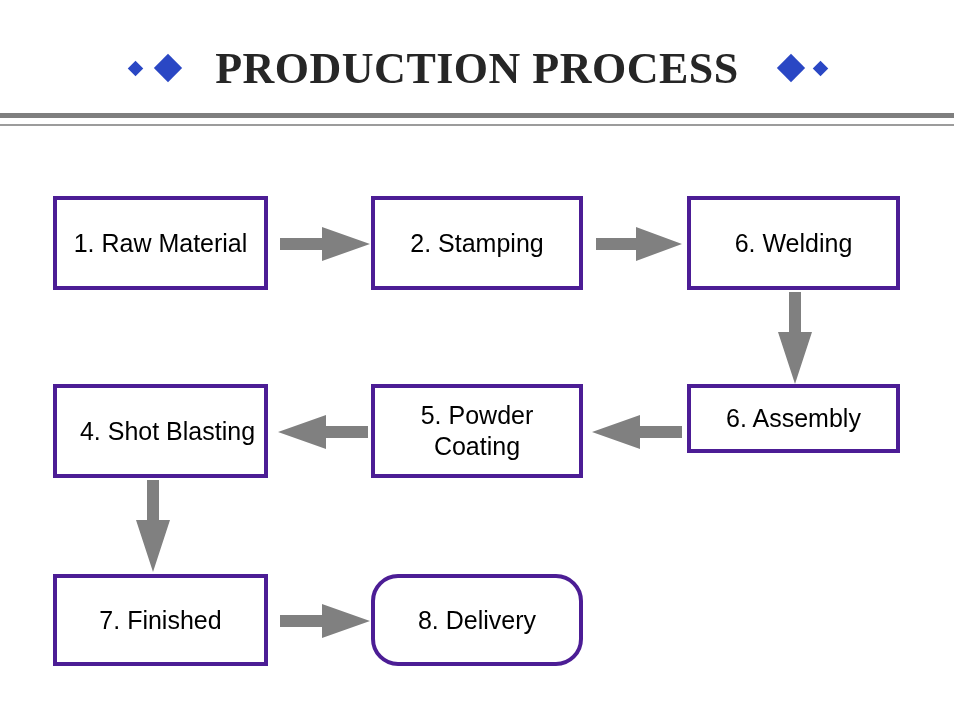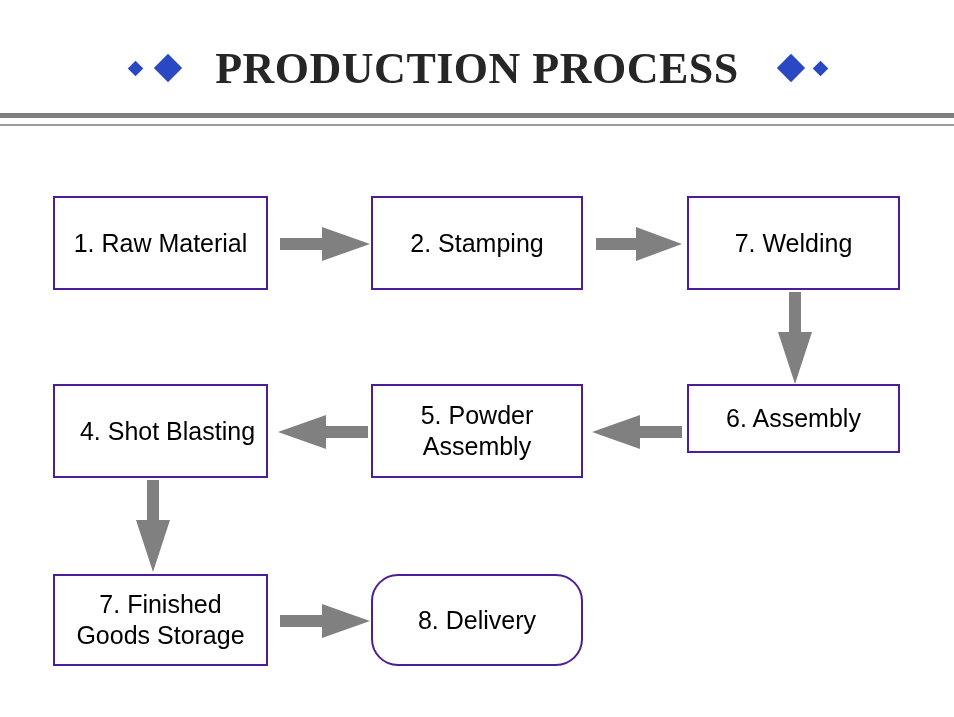--- a/index.html
+++ b/index.html
@@ -67,21 +67,21 @@
     top: 124px;
     width: 954px;
     height: 2px;
     background: #9C9C9C;
   }
 
   
   .flow-box {
     position: absolute;
     box-sizing: border-box;
-    border: 2px solid #4c1d95;
+    border: 4px solid #4c1d95;
     background: #ffffff;
     display: flex;
     align-items: center;
     justify-content: center;
     text-align: center;
     color: #000000;
     font-family: "Liberation Sans", sans-serif;
     font-size: 25px;
     line-height: 31px;
     padding: 0 6px;
@@ -121,58 +121,57 @@
 
   <div class="flow-box" style="left:371px; top:196px; width:212px; height:94px;">
     <span class="label">2. Stamping</span>
   </div>
 
   <svg class="arrow arrow-h" style="left:596px; top:225px;" width="86" height="38" viewBox="0 0 86 38">
     <polygon points="0,13 40,13 40,2 86,19 40,36 40,25 0,25" fill="#808080"></polygon>
   </svg>
 
   <div class="flow-box" style="left:687px; top:196px; width:213px; height:94px;">
-    <span class="label">7. Welding</span>
+    <span class="label">6. Welding</span>
   </div>
 
   <svg class="arrow arrow-v" style="left:776px; top:292px;" width="38" height="92" viewBox="0 0 38 92">
     <polygon points="13,0 25,0 25,40 36,40 19,92 2,40 13,40" fill="#808080"></polygon>
   </svg>
 
   <div class="flow-box" style="left:53px; top:384px; width:215px; height:94px;padding-left:20px;">
     <span class="label">4. Shot Blasting</span>
   </div>
 
   <svg class="arrow arrow-h" style="left:278px; top:413px;" width="90" height="38" viewBox="0 0 90 38">
     <polygon points="90,13 48,13 48,2 0,19 48,36 48,25 90,25" fill="#808080"></polygon>
   </svg>
 
   <div class="flow-box" style="left:371px; top:384px; width:212px; height:94px;">
     <span>
       <span class="label">5. Powder</span>
-      <span class="label">Assembly</span>
+      <span class="label">Coating</span>
     </span>
   </div>
 
   <svg class="arrow arrow-h" style="left:592px; top:413px;" width="90" height="38" viewBox="0 0 90 38">
     <polygon points="90,13 48,13 48,2 0,19 48,36 48,25 90,25" fill="#808080"></polygon>
   </svg>
 
   <div class="flow-box" style="left:687px; top:384px; width:213px; height:69px;">
     <span class="label">6. Assembly</span>
   </div>
 
   <svg class="arrow arrow-v" style="left:134px; top:480px;" width="38" height="92" viewBox="0 0 38 92">
     <polygon points="13,0 25,0 25,40 36,40 19,92 2,40 13,40" fill="#808080"></polygon>
   </svg>
 
   <div class="flow-box" style="left:53px; top:574px; width:215px; height:92px;">
     <span>
       <span class="label">7. Finished</span>
-      <span class="label">Goods Storage</span>
     </span>
   </div>
 
   <svg class="arrow arrow-h" style="left:280px; top:602px;" width="90" height="38" viewBox="0 0 90 38">
     <polygon points="0,13 42,13 42,2 90,19 42,36 42,25 0,25" fill="#808080"></polygon>
   </svg>
 
   <div class="flow-box" style="left:371px; top:574px; width:212px; height:92px;border-radius:27px;">
     <span class="label">8. Delivery</span>
   </div>

